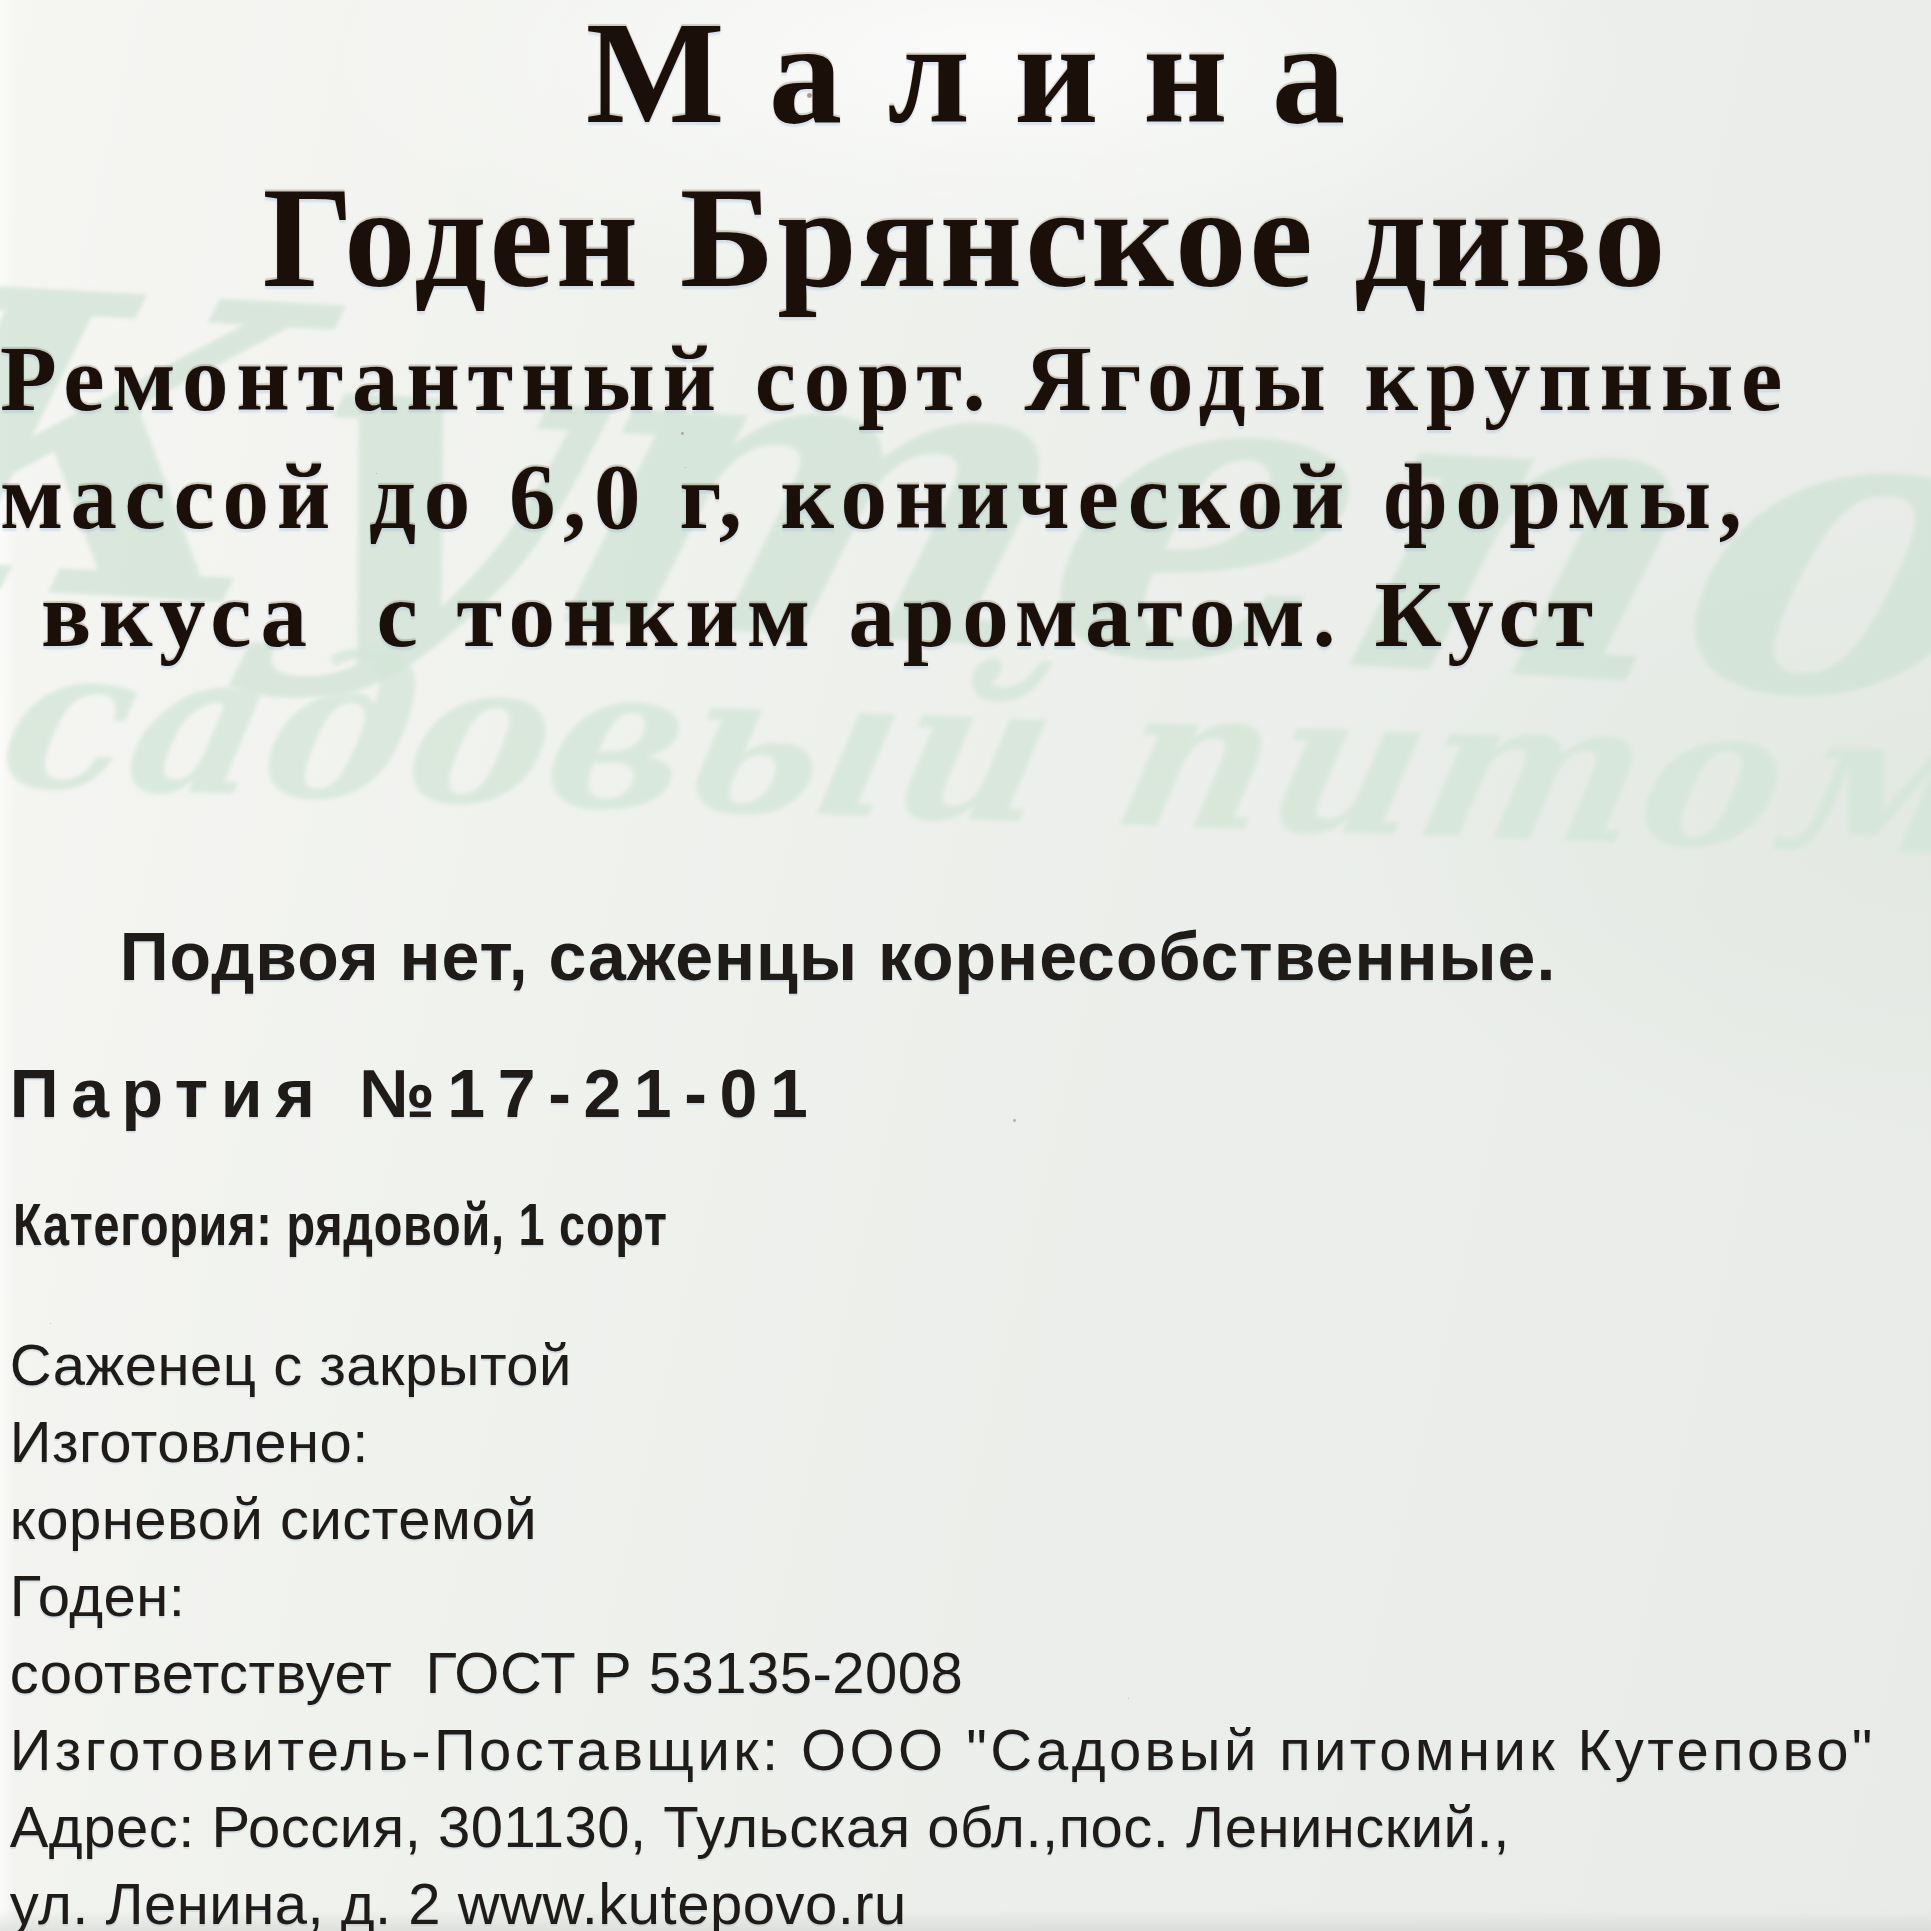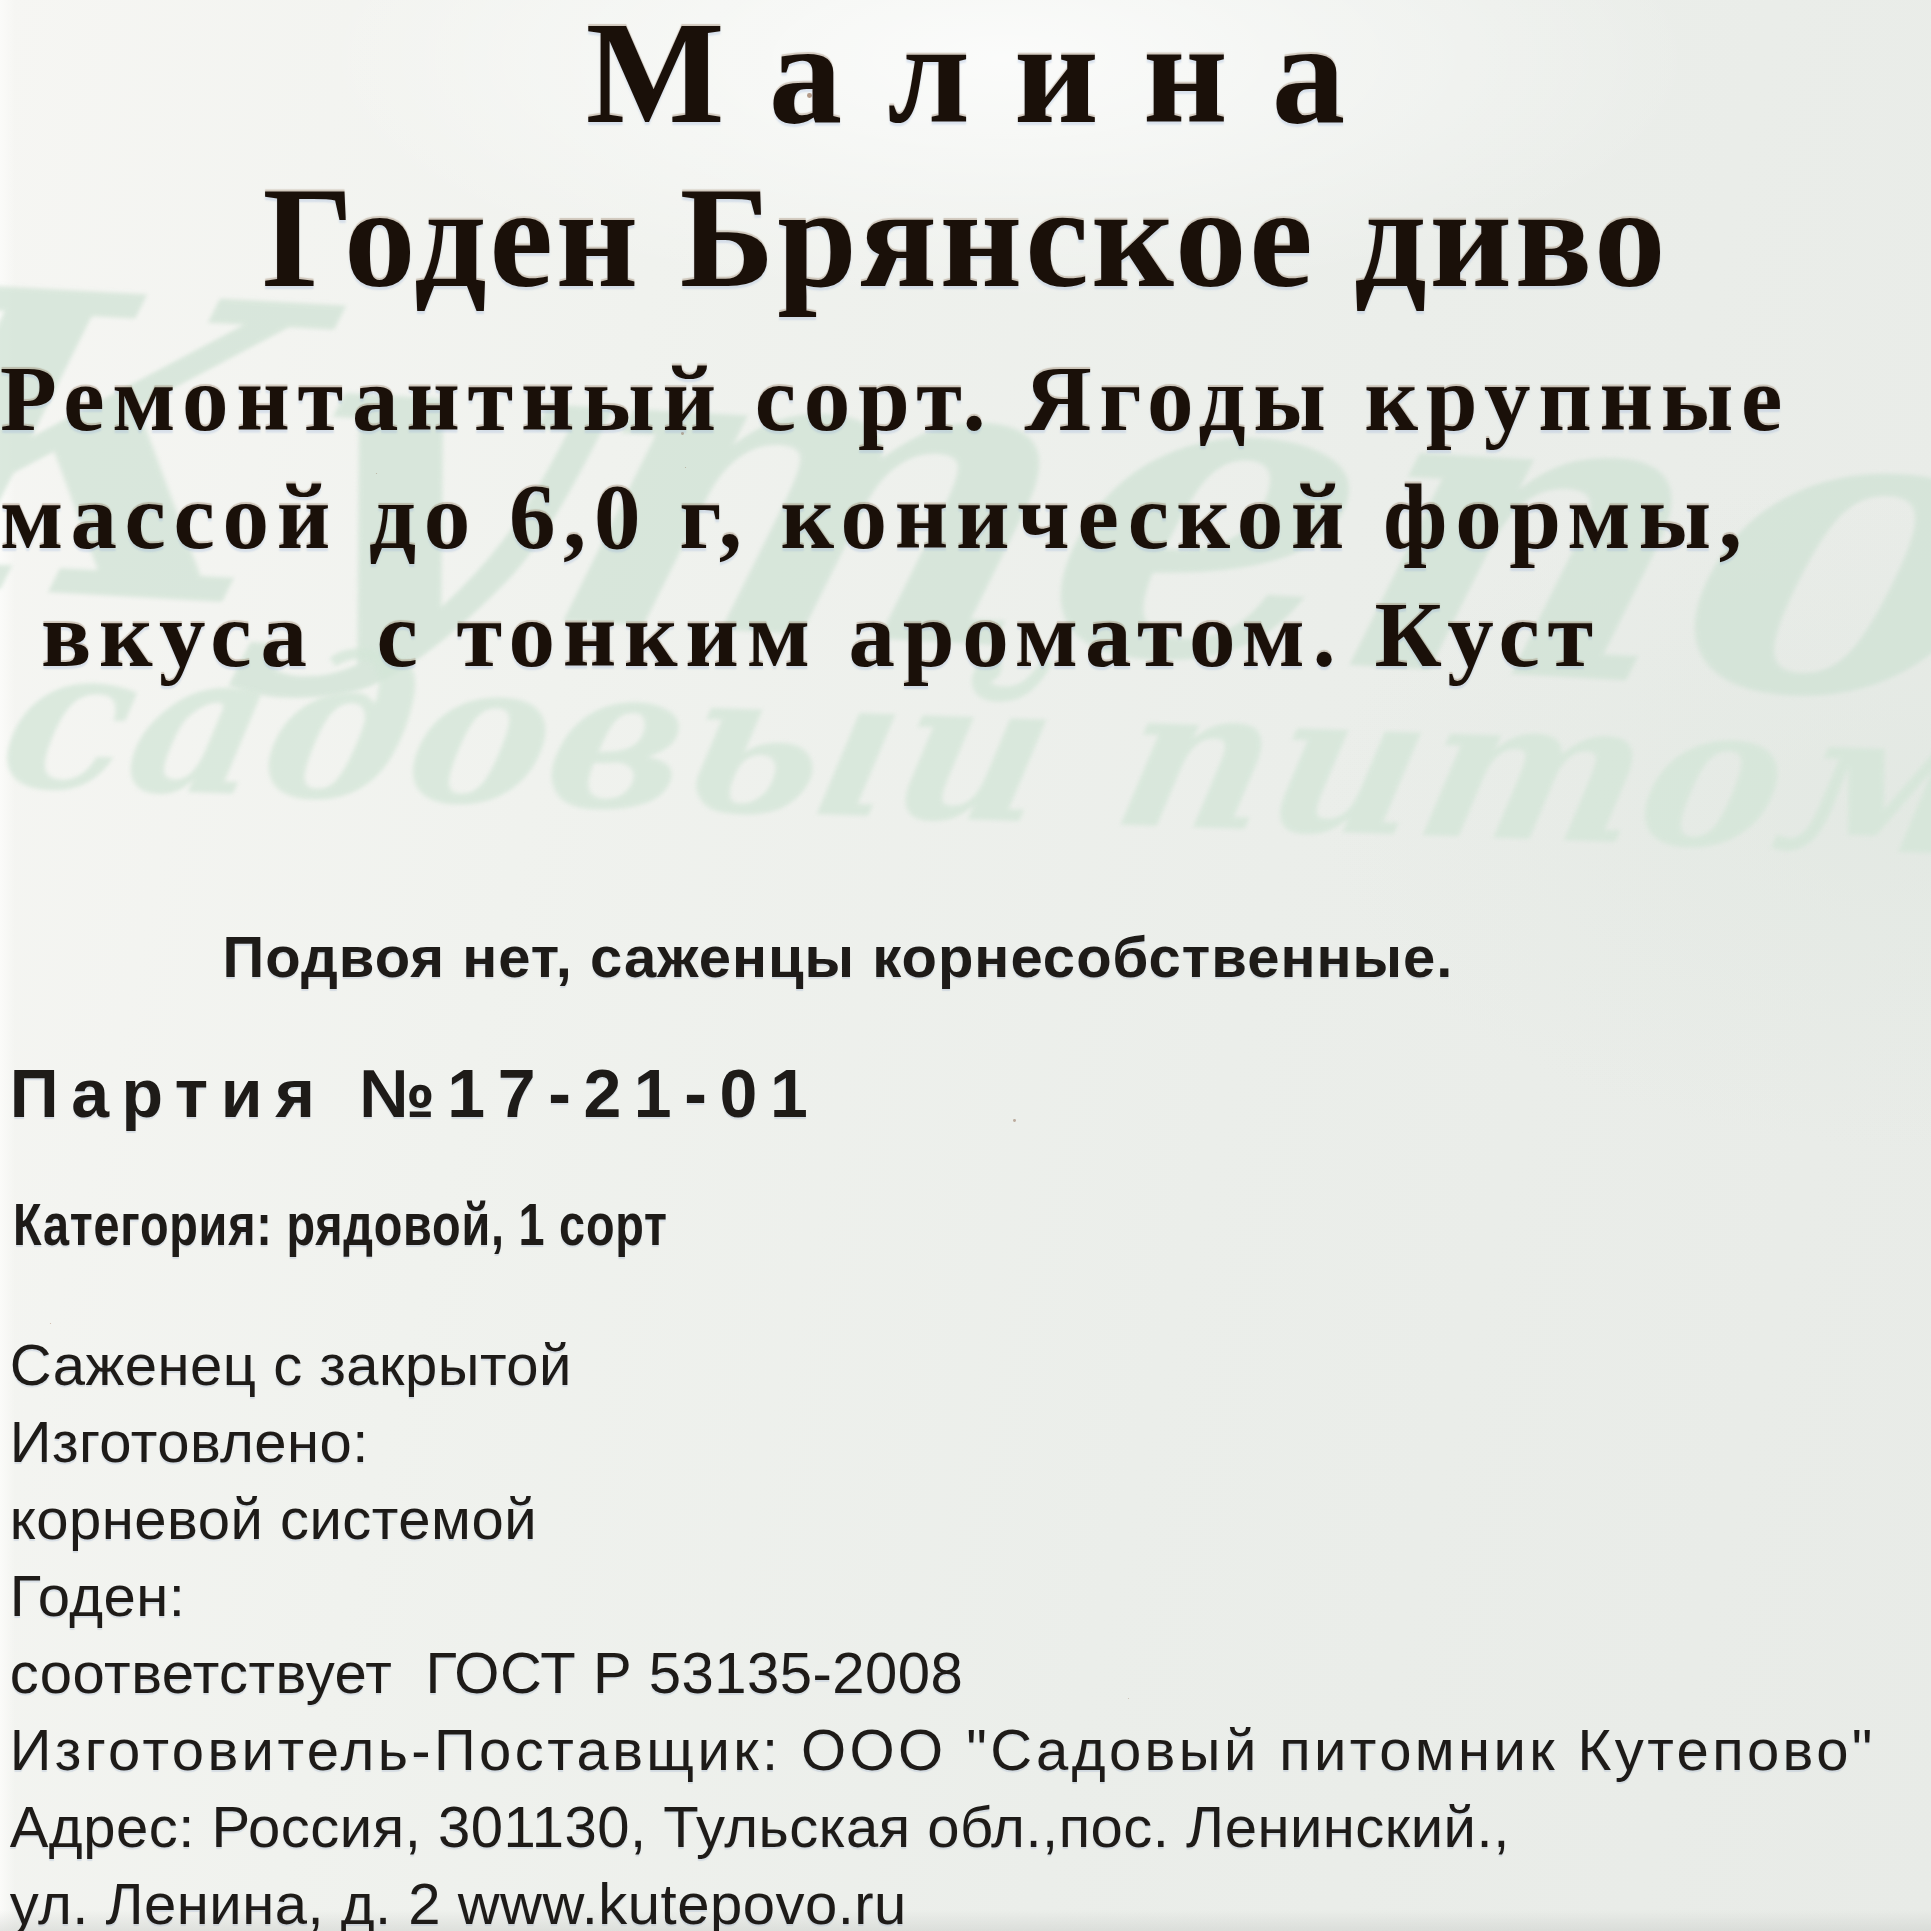--- a/index.html
+++ b/index.html
@@ -92,21 +92,21 @@
     text-indent: 0.30em;
   }
   .subtitle {
     top: 166px;
     font-size: 143px;
     line-height: 145px;
     letter-spacing: 2.9px;
   }
   .desc {
     position: absolute;
-    top: 340px; left: 0; width: 1642px;
+    top: 320px; left: 0; width: 1642px;
   }
   .desc-line {
     position: relative;
     text-align: center;
     font-family: "Liberation Serif", "DejaVu Serif", serif;
     font-weight: 700;
     color: #1a1009;
     font-size: 93px;
     line-height: 118px;
     letter-spacing: 7.7px;
@@ -117,21 +117,21 @@
   
   .sans {
     position: absolute;
     color: #1e1b18;
     white-space: nowrap;
     text-shadow: 0 1.9px 1px rgba(145,165,200,0.28);
   }
   .rootstock {
     top: 915px; left: 0; width: 1676px;
     text-align: center;
-    font-size: 58px;
+    font-size: 68px;
     line-height: 83px;
     font-weight: 700;
     letter-spacing: 1px;
   }
   .batch {
     top: 1054px; left: 9.7px;
     font-size: 68px;
     line-height: 79px;
     font-weight: 700;
     letter-spacing: 12.6px;

